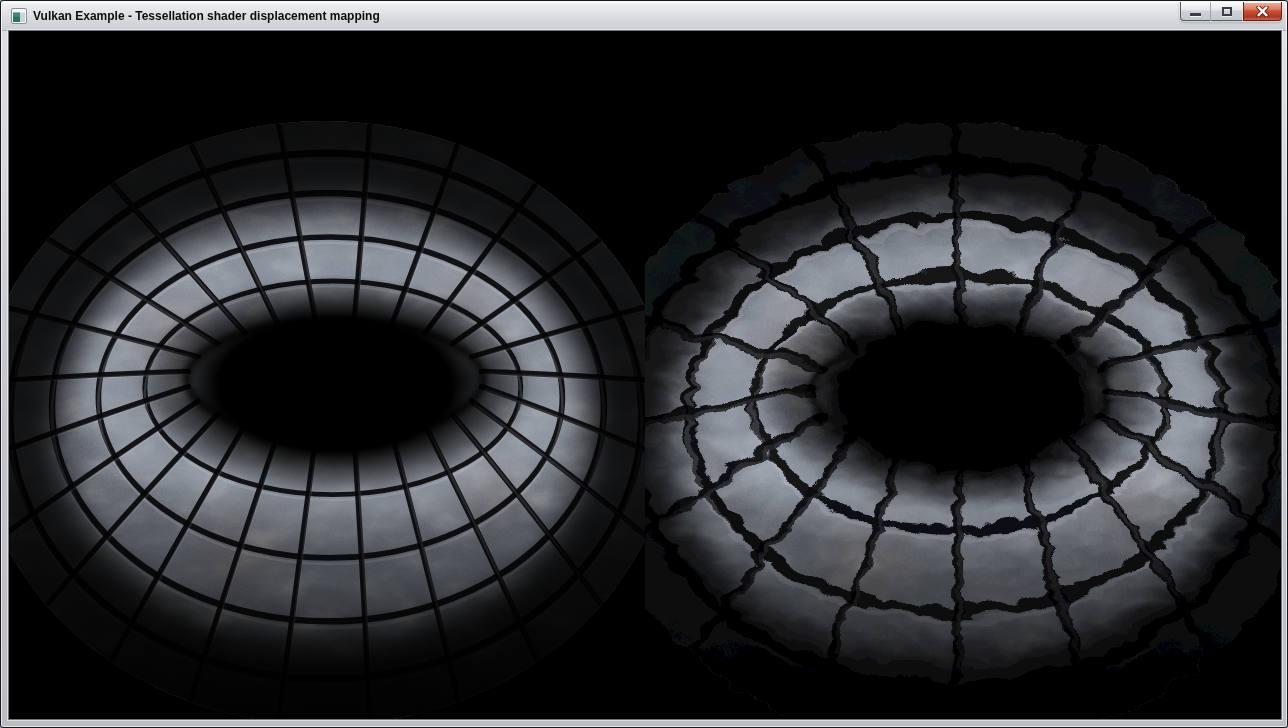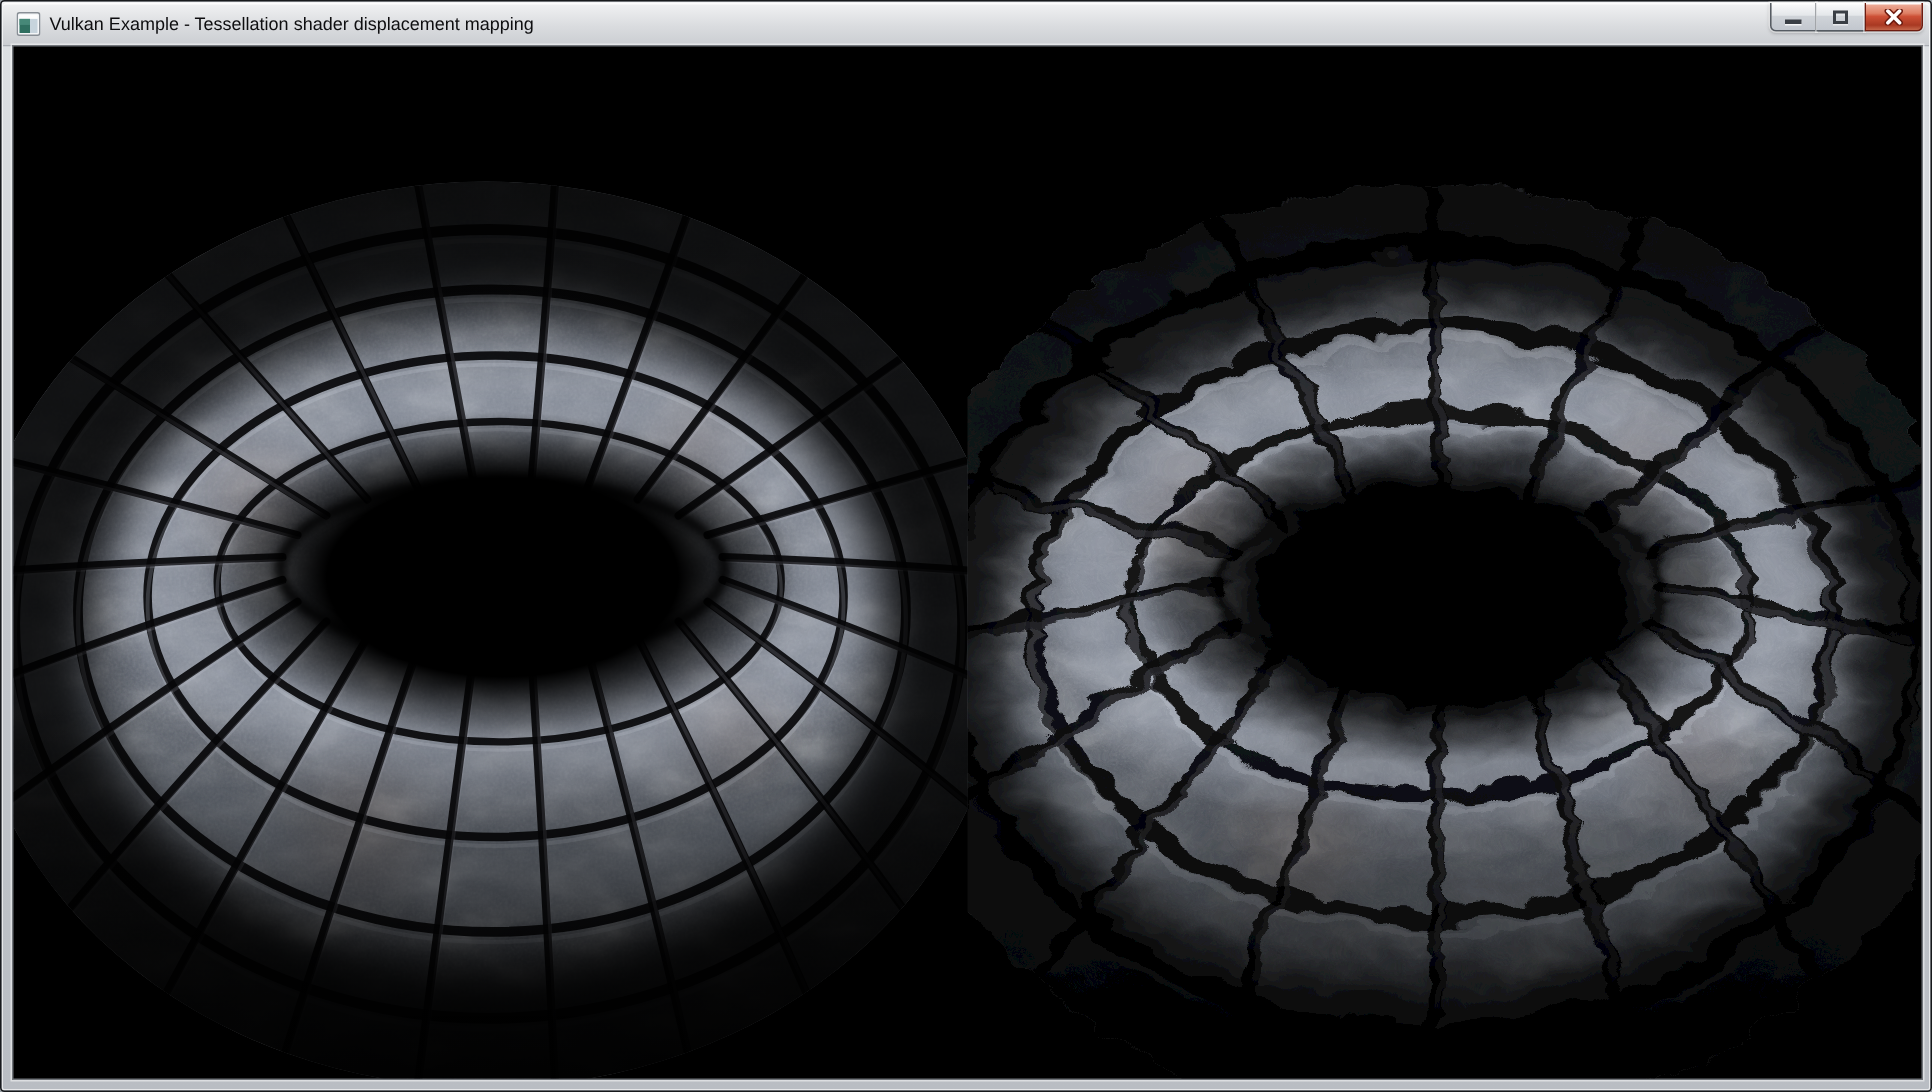--- a/index.html
+++ b/index.html
@@ -6,21 +6,21 @@
   .stage{position:relative;width:1288px;height:728px;overflow:hidden;}
 
   
   .window{position:absolute;top:0;left:0;width:1288px;height:728px;box-sizing:border-box;
     background:linear-gradient(#dfe2e5,#c2c6cb 55%,#b9bdc3);
     border:1px solid #17191c;border-radius:3px;
     box-shadow:inset 0 0 0 1px rgba(255,255,255,.65);}
   .titlebar{position:absolute;top:1px;left:1px;right:1px;height:28px;
     background:linear-gradient(#f1f2f3,#dadcdf 55%,#cbced2);
     border-bottom:1px solid #a9adb3;border-radius:2px 2px 0 0;
-    box-shadow:inset 0 1px 0 rgba(255,255,255,.9);}
+    box-shadow:inset 0 1px 0 rgba(255,255,255,.9);font-weight:bold;}
   .app-icon{position:absolute;left:9px;top:6px;width:16px;height:16px;display:block;}
   .title-text{position:absolute;left:31px;top:0;height:28px;line-height:28px;
     font-size:12px;color:#0e0e10;white-space:nowrap;}
 
   .capbtns{position:absolute;top:0;right:4px;display:flex;height:20px;
     filter:drop-shadow(0 1px 1px rgba(0,0,0,.25));}
   .cbtn{box-sizing:border-box;height:19px;border:1px solid #565c63;border-top:none;
     background:linear-gradient(#fbfbfc,#e4e7ea 45%,#cfd3d8 50%,#c2c7ce);
     box-shadow:inset 0 1px 0 rgba(255,255,255,.95),0 0 0 1px rgba(255,255,255,.45);
     display:flex;align-items:center;justify-content:center;cursor:default;}

